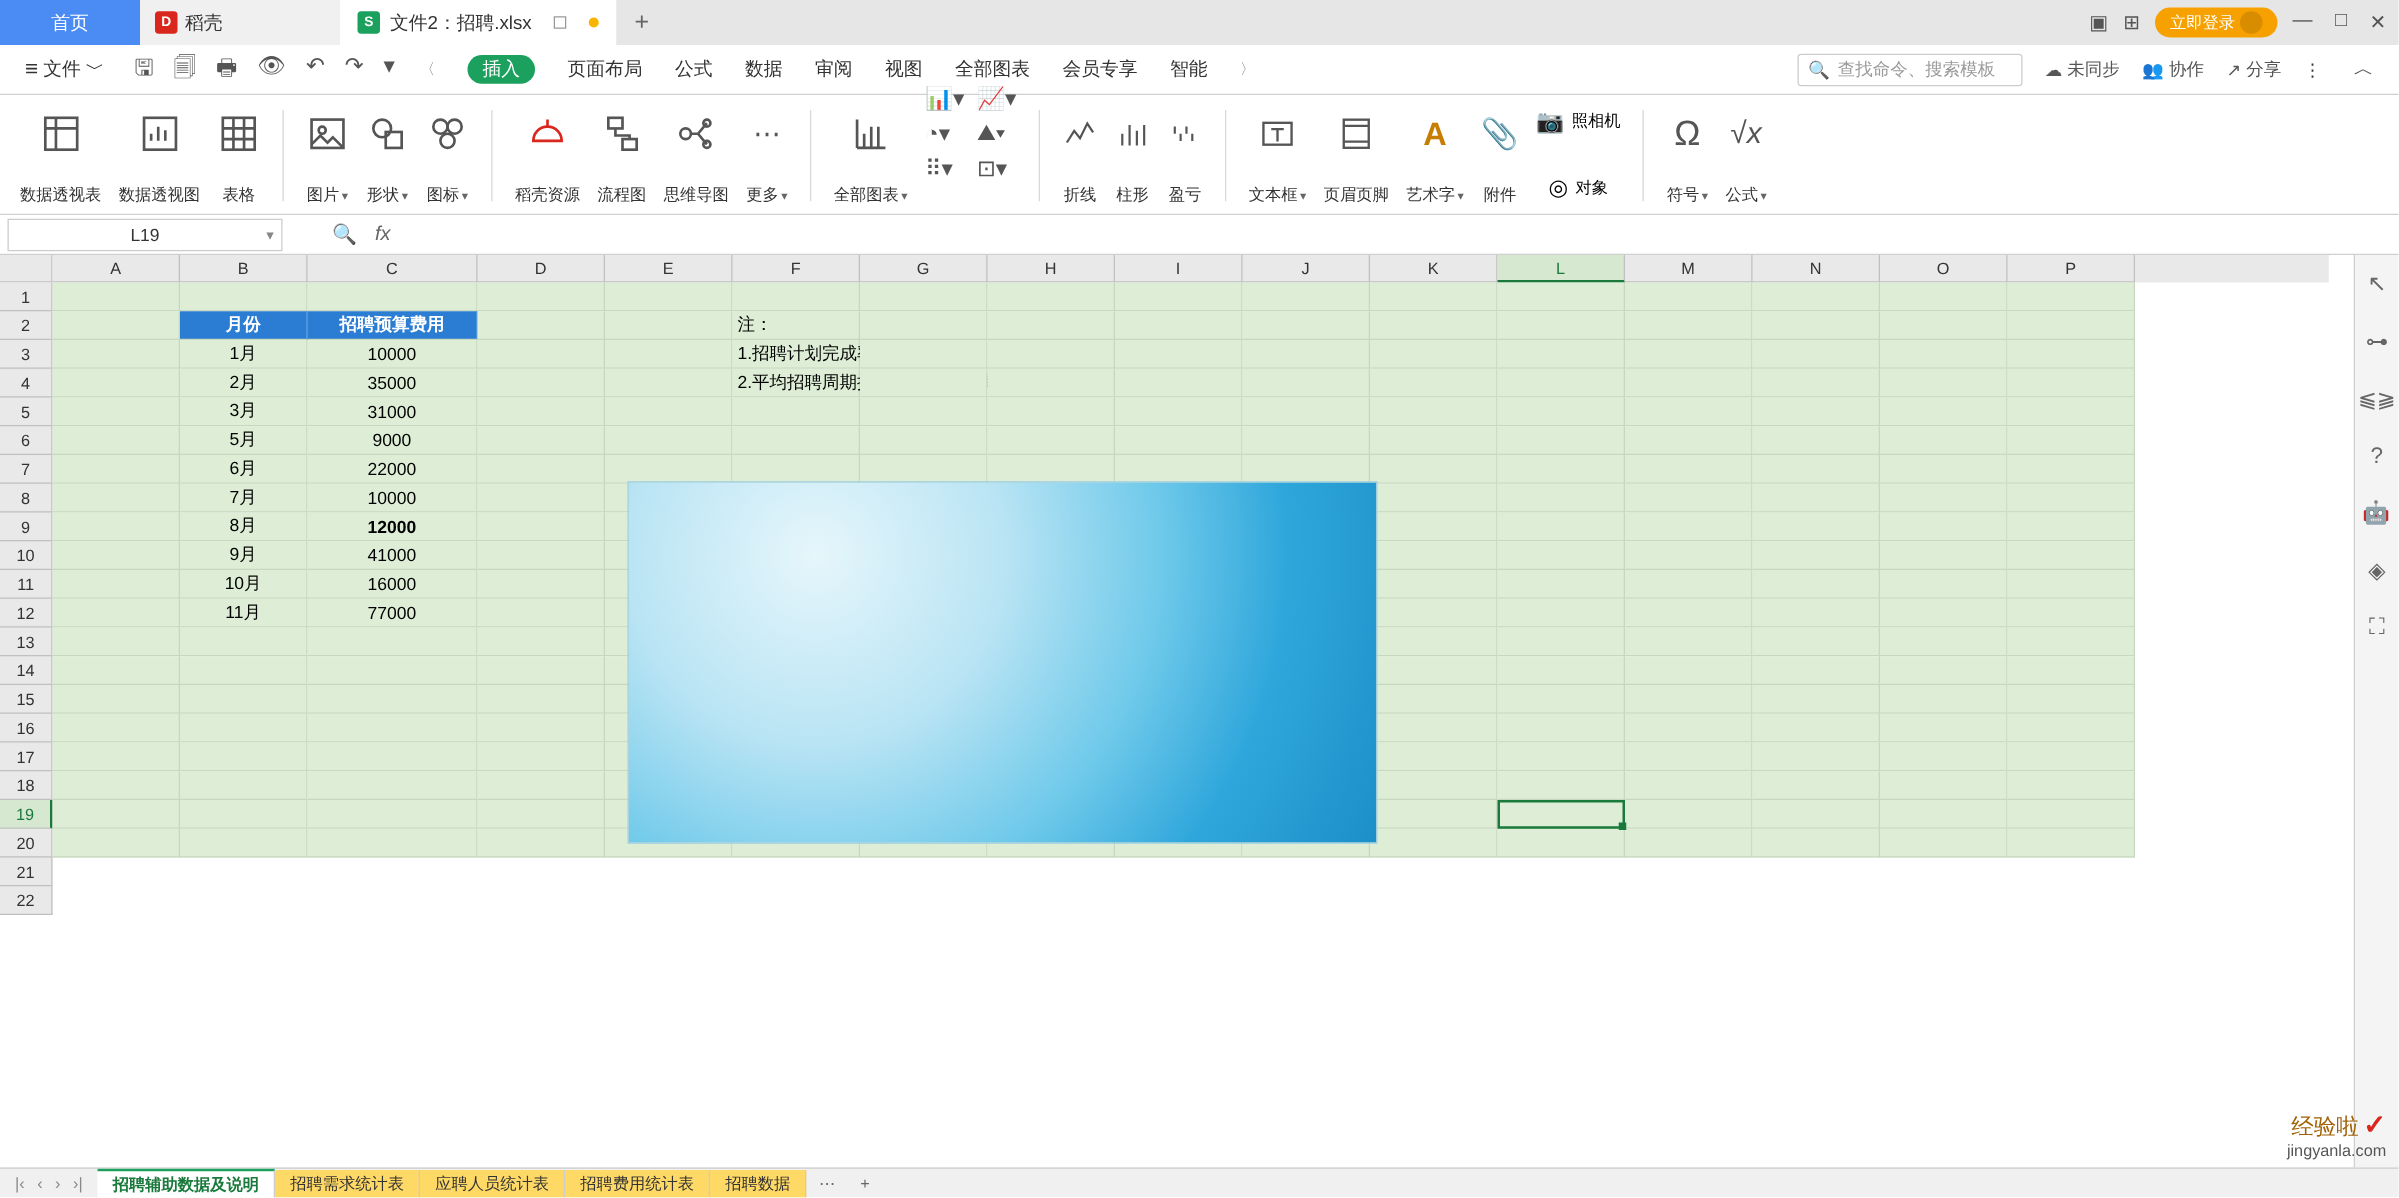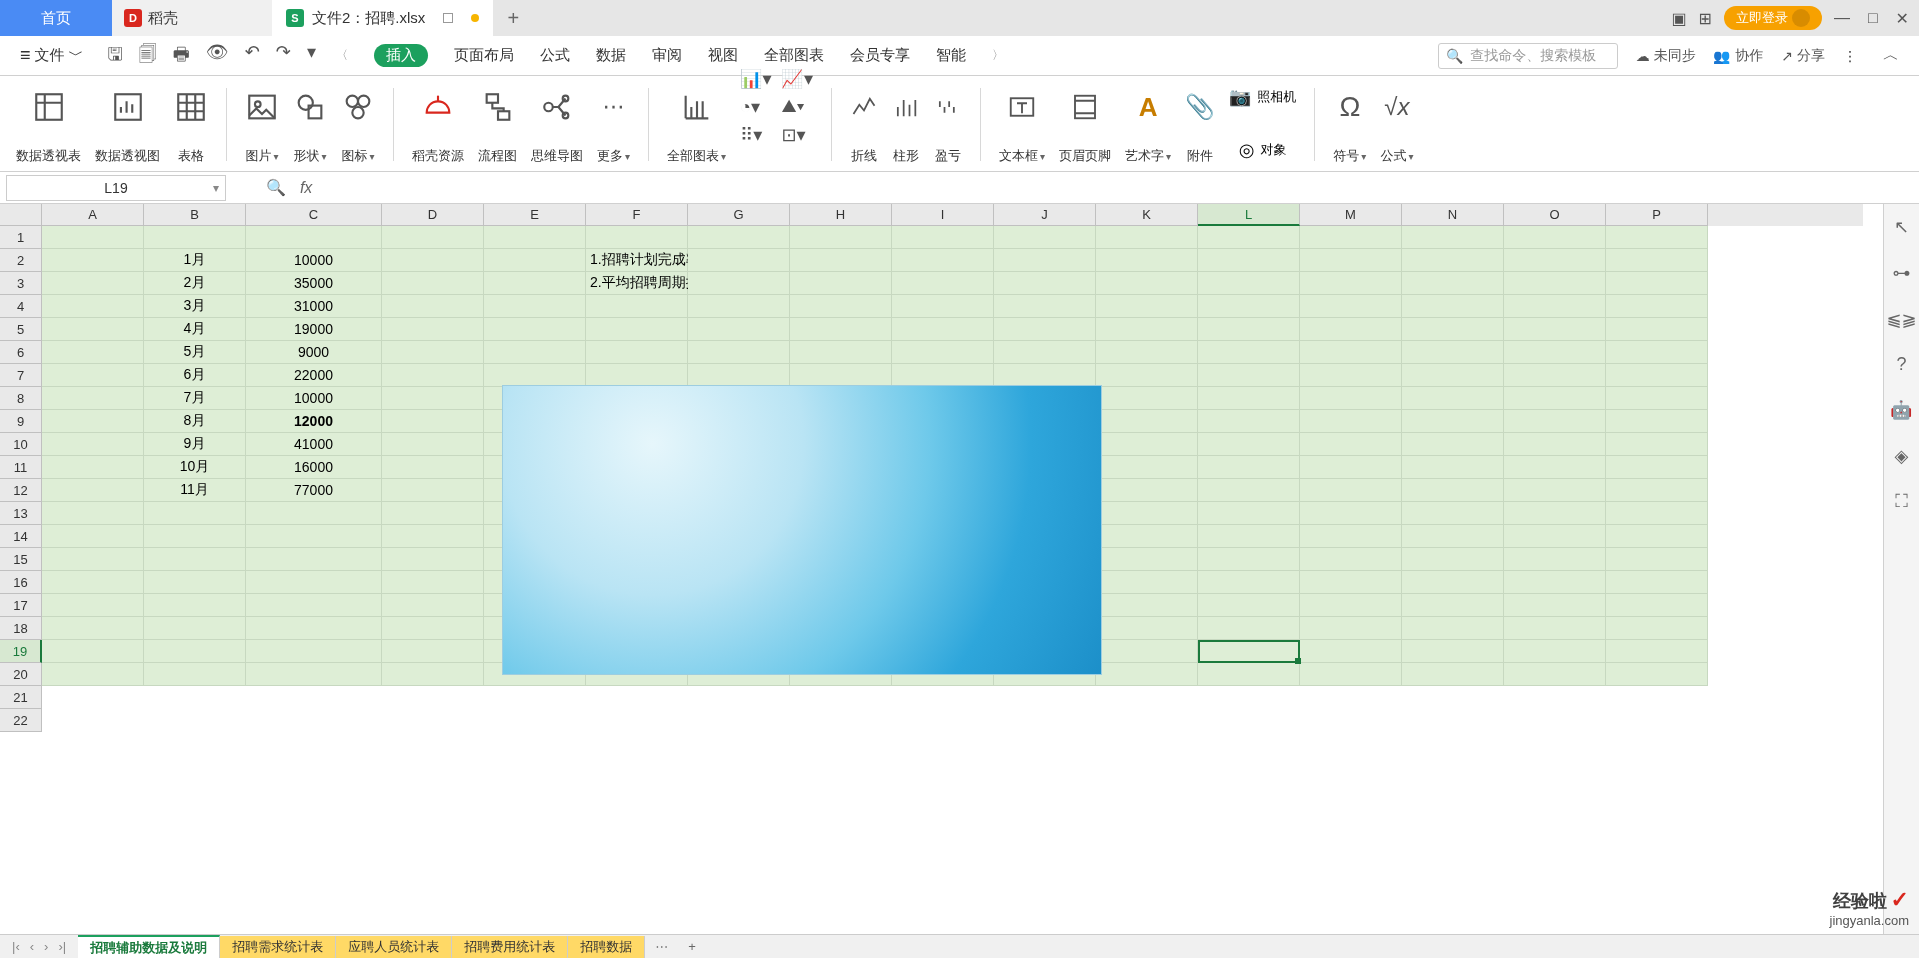--- a/index.html
+++ b/index.html
@@ -80,21 +80,21 @@
 
 .sheettabs { height:24px; background:#f0f0f0; border-top:1px solid #ccc; display:flex; align-items:center; font-size:13px; position:absolute; bottom:0; left:0; right:0; }
 .st-nav { display:flex; gap:10px; padding:0 12px; color:#888; }
 .st-tab { padding:2px 12px; border-right:1px solid #ccc; color:#333; background:#f0f0f0; }
 .st-tab.active { background:#fff; color:#1a7a3c; font-weight:bold; border-top:2px solid #1ca05e; }
 .st-tab.yellow { background:#ffd966; }
 .st-more { padding:0 10px; color:#666; }
 
 
 .watermark { position:absolute; right:10px; bottom:30px; font-size:13px; color:#555; text-align:right; }
-.watermark .big { font-size:18px; font-weight:bold; color:#404040; }
+.watermark .big { font-size:18px; font-weight:normal; color:#a16207; }
 .watermark .check { color:#d9271e; font-size:22px; font-weight:bold; }
 </style>
 </head>
 <body>
 
 <div class="titlebar">
   <div class="tab-home">首页</div>
   <div class="tab-docer">
     <span class="d-icon">D</span>
     <span>稻壳</span>
@@ -432,20 +432,38 @@
           <div class="cell" style="width: 102px;"></div>
           <div class="cell" style="width: 102px;"></div>
           <div class="cell" style="width: 102px;"></div>
           <div class="cell" style="width: 102px;"></div>
           <div class="cell" style="width: 102px;"></div>
           <div class="cell" style="width: 102px;"></div>
           <div class="cell" style="width: 102px;"></div>
         </div>
         <div class="row">
           <div class="cell" style="width: 102px;"></div>
+          <div class="cell hdr" style="width: 102px;">月份</div>
+          <div class="cell hdr" style="width: 136px;">招聘预算费用</div>
+          <div class="cell" style="width: 102px;"></div>
+          <div class="cell" style="width: 102px;"></div>
+          <div class="cell" style="width: 102px; overflow: visible;">注：</div>
+          <div class="cell" style="width: 102px;"></div>
+          <div class="cell" style="width: 102px;"></div>
+          <div class="cell" style="width: 102px;"></div>
+          <div class="cell" style="width: 102px;"></div>
+          <div class="cell" style="width: 102px;"></div>
+          <div class="cell" style="width: 102px;"></div>
+          <div class="cell" style="width: 102px;"></div>
+          <div class="cell" style="width: 102px;"></div>
+          <div class="cell" style="width: 102px;"></div>
+          <div class="cell" style="width: 102px;"></div>
+        </div>
+        <div class="row">
+          <div class="cell" style="width: 102px;"></div>
           <div class="cell center" style="width: 102px;">1月</div>
           <div class="cell center" style="width: 136px;">10000</div>
           <div class="cell" style="width: 102px;"></div>
           <div class="cell" style="width: 102px;"></div>
           <div class="cell" style="width: 102px; overflow: visible;">1.招聘计划完成率要求100%</div>
           <div class="cell" style="width: 102px;"></div>
           <div class="cell" style="width: 102px;"></div>
           <div class="cell" style="width: 102px;"></div>
           <div class="cell" style="width: 102px;"></div>
           <div class="cell" style="width: 102px;"></div>
@@ -470,38 +488,20 @@
           <div class="cell" style="width: 102px;"></div>
           <div class="cell" style="width: 102px;"></div>
           <div class="cell" style="width: 102px;"></div>
           <div class="cell" style="width: 102px;"></div>
           <div class="cell" style="width: 102px;"></div>
         </div>
         <div class="row">
           <div class="cell" style="width: 102px;"></div>
           <div class="cell center" style="width: 102px;">3月</div>
           <div class="cell center" style="width: 136px;">31000</div>
-          <div class="cell" style="width: 102px;"></div>
-          <div class="cell" style="width: 102px;"></div>
-          <div class="cell" style="width: 102px;"></div>
-          <div class="cell" style="width: 102px;"></div>
-          <div class="cell" style="width: 102px;"></div>
-          <div class="cell" style="width: 102px;"></div>
-          <div class="cell" style="width: 102px;"></div>
-          <div class="cell" style="width: 102px;"></div>
-          <div class="cell" style="width: 102px;"></div>
-          <div class="cell" style="width: 102px;"></div>
-          <div class="cell" style="width: 102px;"></div>
-          <div class="cell" style="width: 102px;"></div>
-          <div class="cell" style="width: 102px;"></div>
-        </div>
-        <div class="row">
-          <div class="cell" style="width: 102px;"></div>
-          <div class="cell center" style="width: 102px;">4月</div>
-          <div class="cell center" style="width: 136px;">19000</div>
           <div class="cell" style="width: 102px;"></div>
           <div class="cell" style="width: 102px;"></div>
           <div class="cell" style="width: 102px;"></div>
           <div class="cell" style="width: 102px;"></div>
           <div class="cell" style="width: 102px;"></div>
           <div class="cell" style="width: 102px;"></div>
           <div class="cell" style="width: 102px;"></div>
           <div class="cell" style="width: 102px;"></div>
           <div class="cell" style="width: 102px;"></div>
           <div class="cell" style="width: 102px;"></div>

